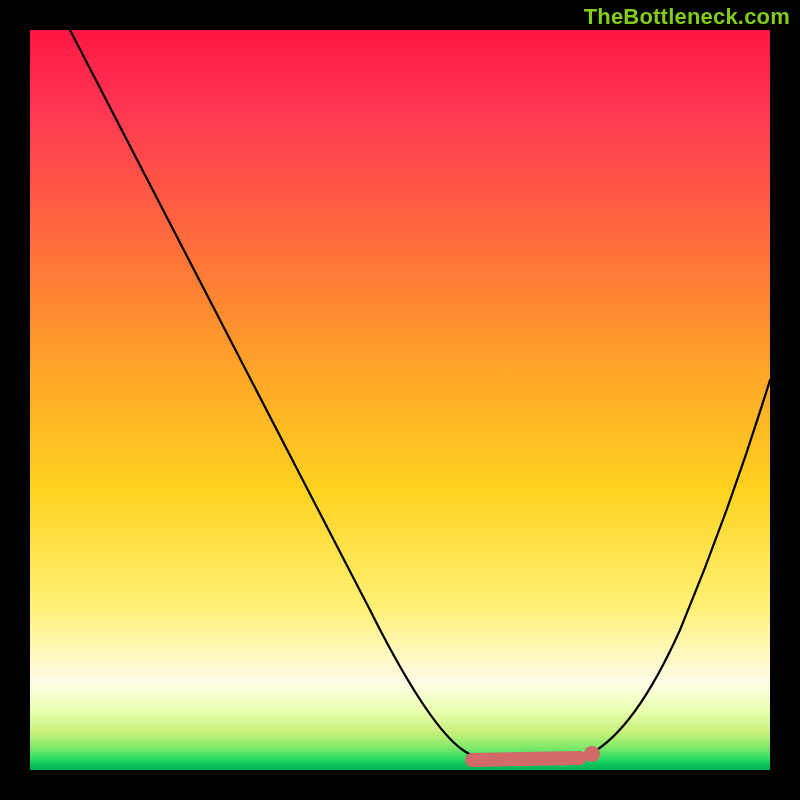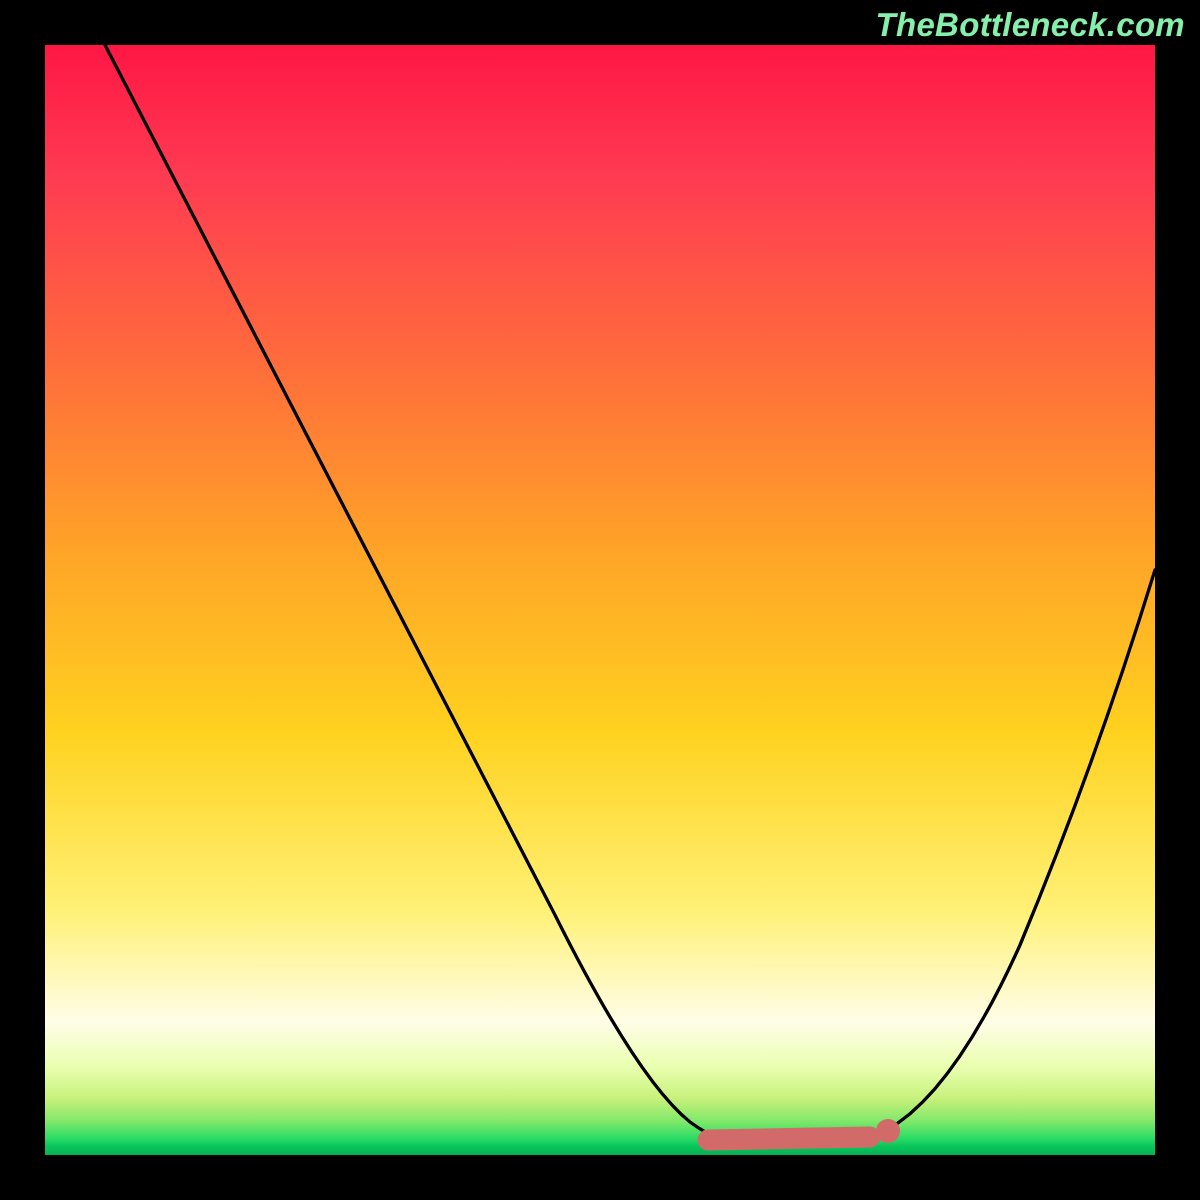--- a/index.html
+++ b/index.html
@@ -10,24 +10,23 @@
     height: 800px;
     background: #000;
   }
   .watermark {
     position: absolute;
     top: 4px;
     right: 10px;
     font-family: Arial, Helvetica, sans-serif;
     font-size: 22px;
     font-weight: 600;
-    color: #86efac;
+    color: #84cc16;
     letter-spacing: 0.2px;
     z-index: 5;
-    font-style: italic;
   }
   .plot {
     position: absolute;
     left: 30px;
     top: 30px;
     width: 740px;
     height: 740px;
     overflow: hidden;
   }
   .gradient {

